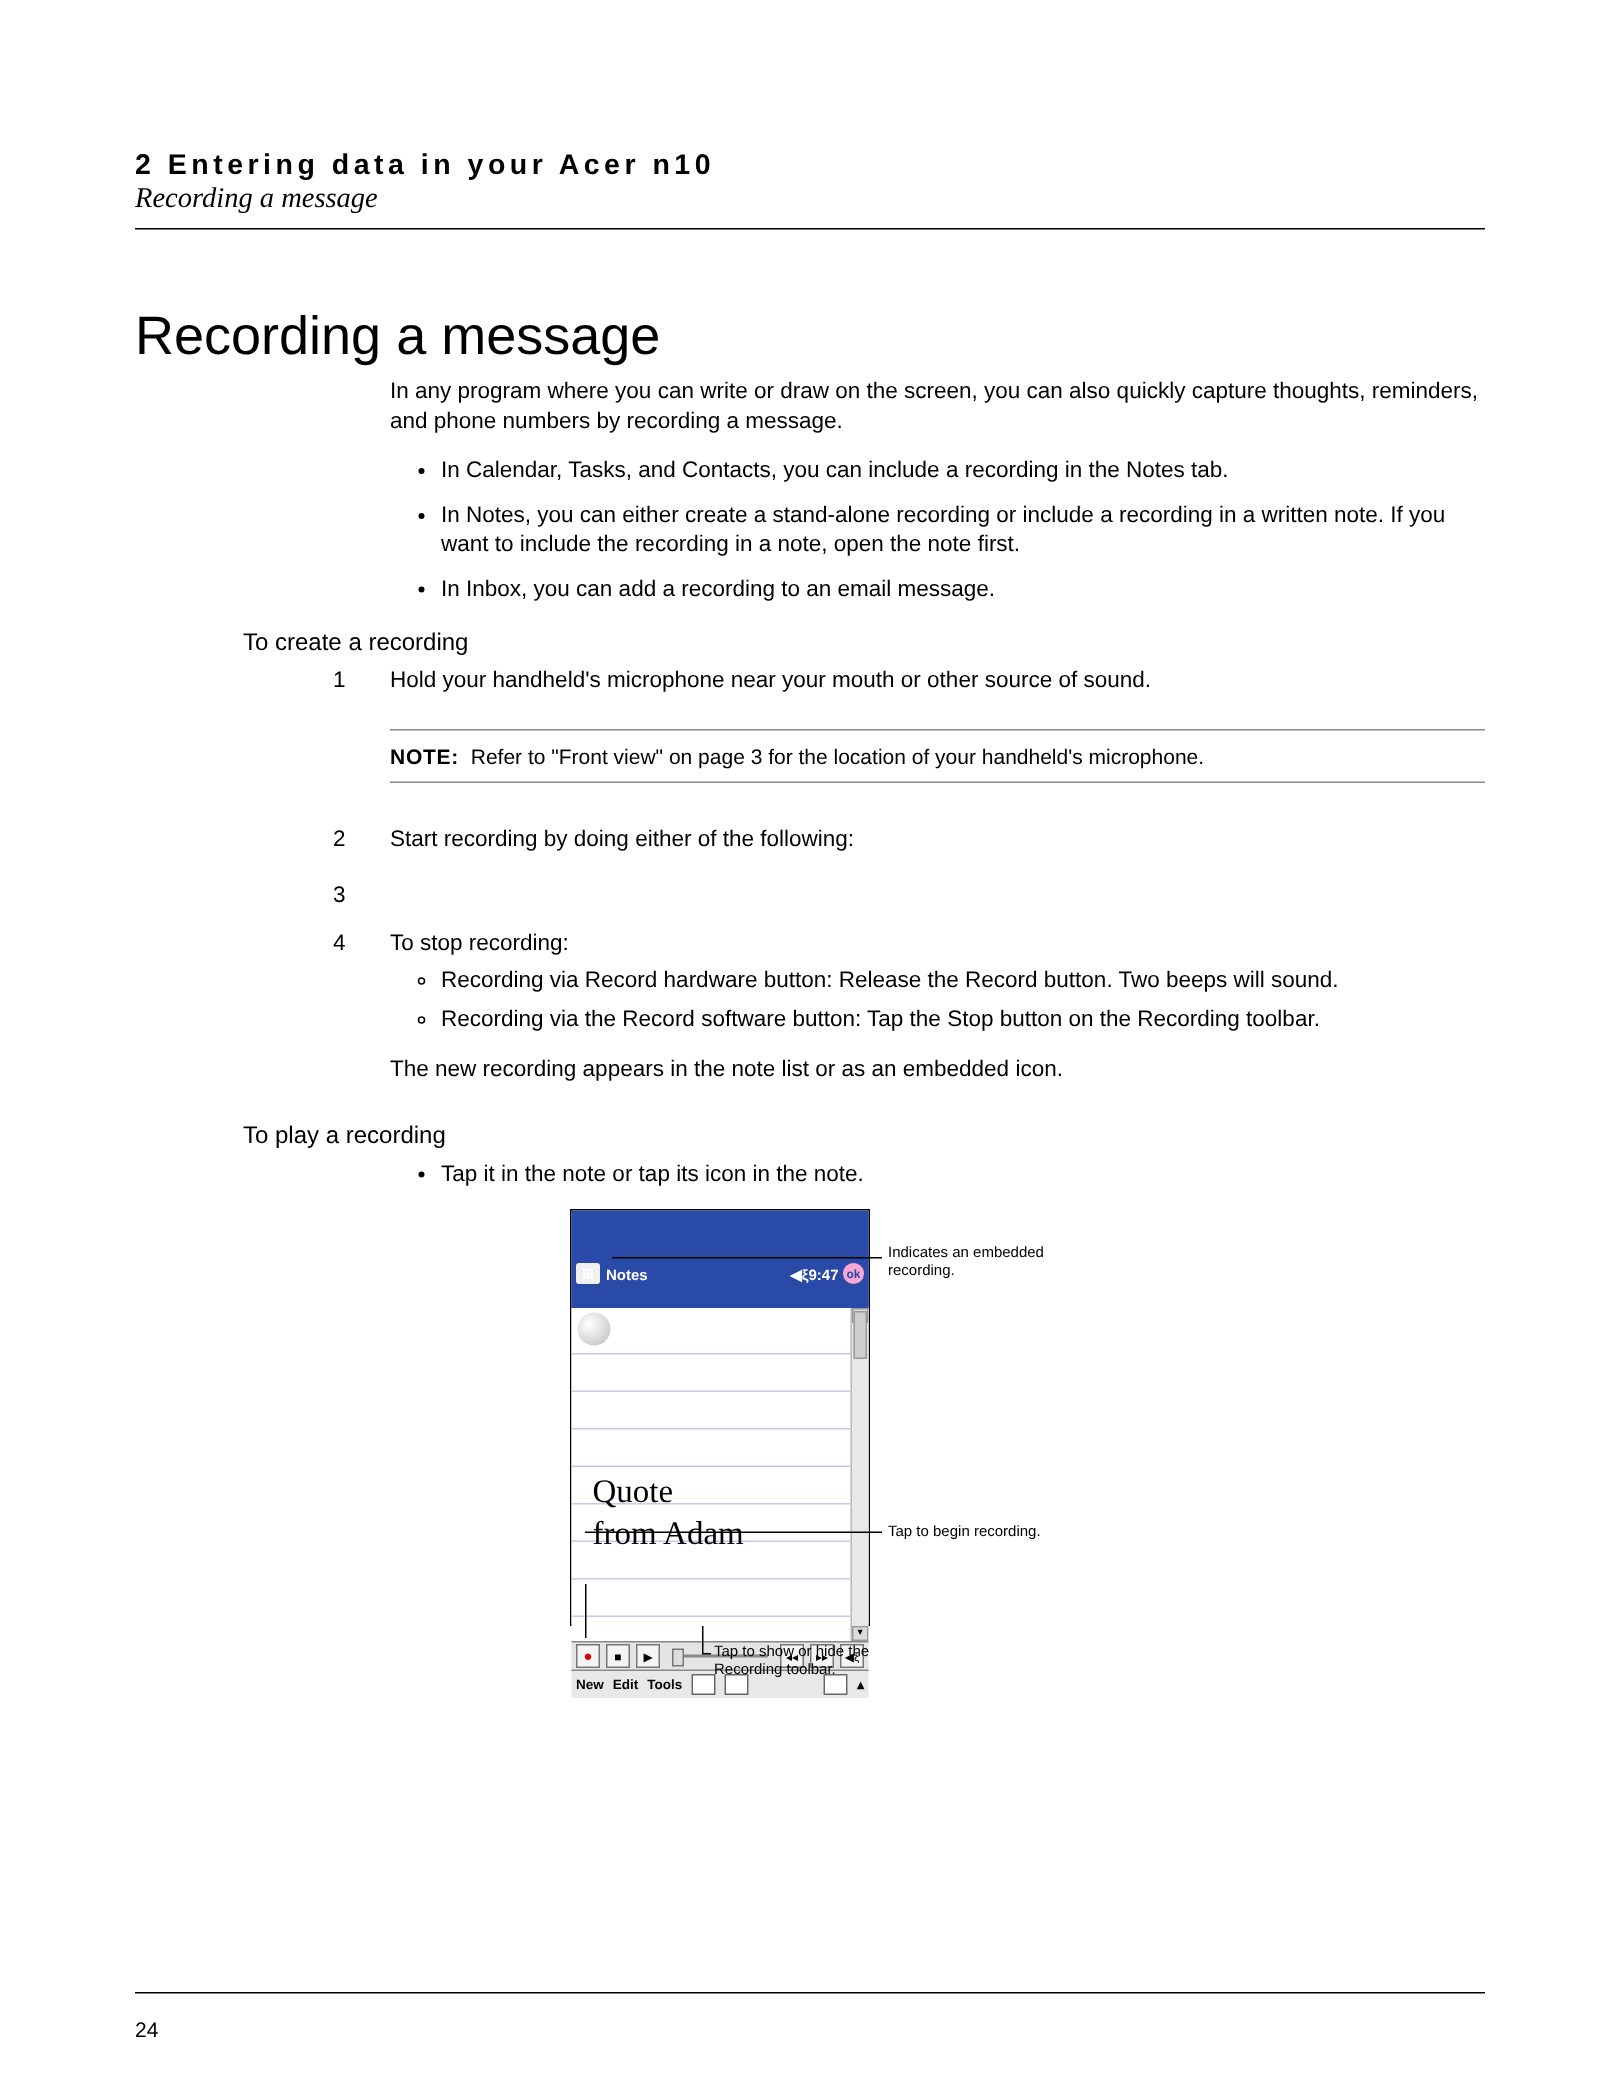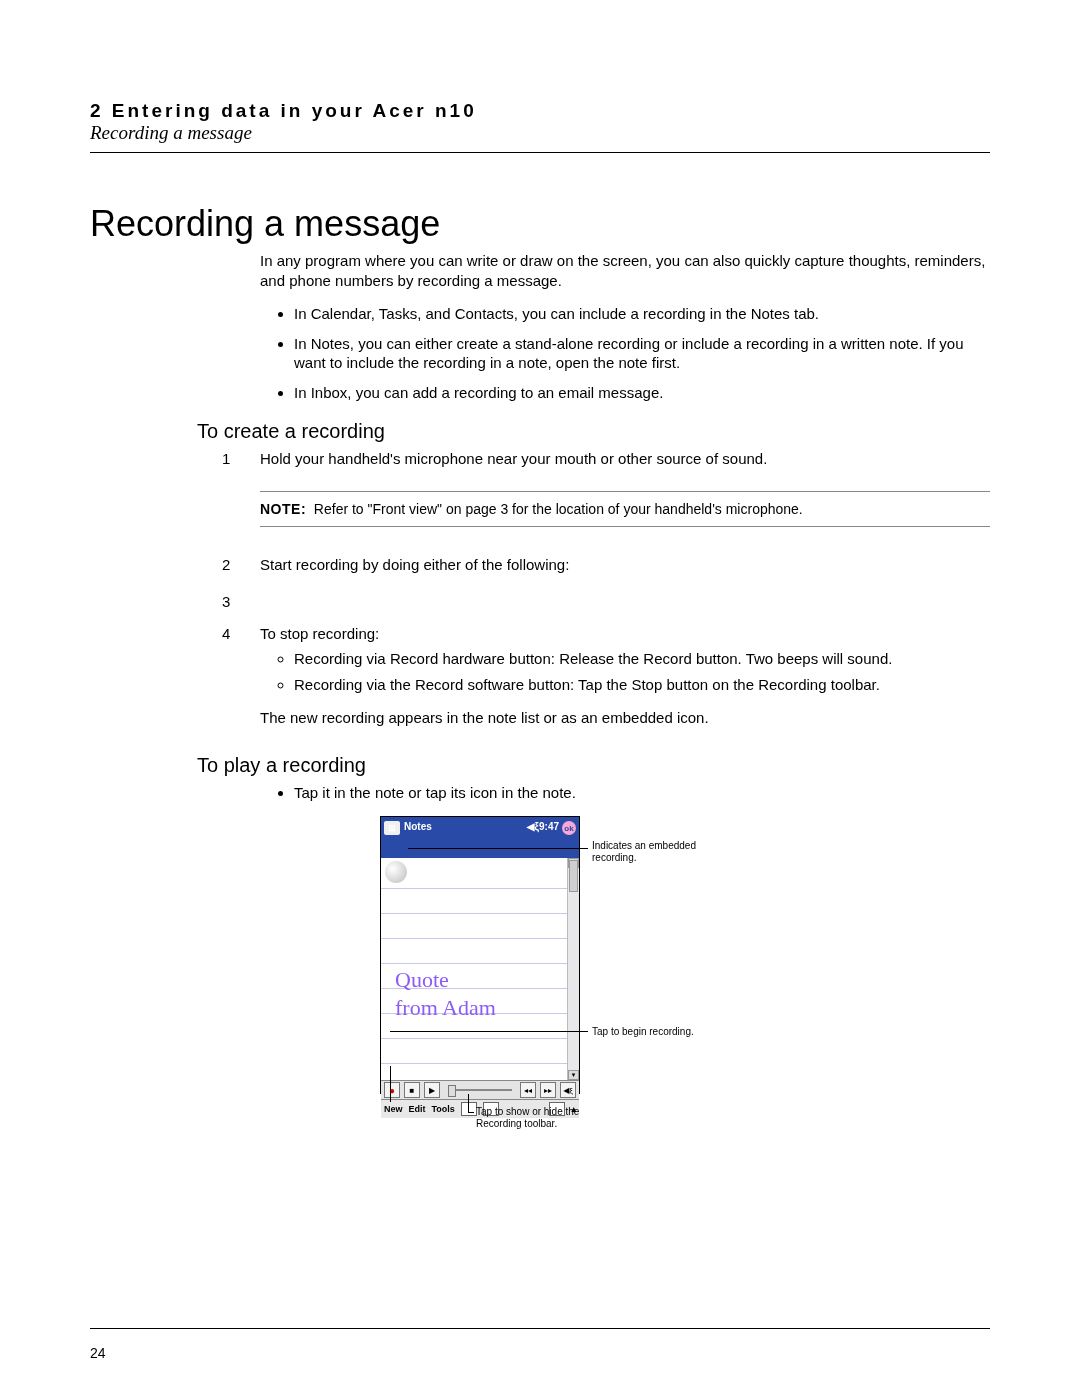--- a/index.html
+++ b/index.html
@@ -1,48 +1,48 @@
 <!DOCTYPE html>
 <html><head>
 <meta charset="utf-8">
 <style>
 html,body{margin:0;padding:0;background:#fff;font-family:"Segoe UI",Arial,sans-serif;color:#000}
 .page{width:1080px;height:1397px;position:relative;box-sizing:border-box;padding:100px 90px 50px 90px}
 .hdr-chapter{font-size:19px;font-weight:600;letter-spacing:3px;margin:0}
 .hdr-section{font-size:19px;font-style:italic;font-family:Georgia,serif;margin:0 0 8px 0}
 .hdr-rule{border:none;border-top:1px solid #000;margin:0 0 50px 0}
 h1.title{font-size:36px;font-weight:300;font-family:"Segoe UI Light","Segoe UI",Arial,sans-serif;margin:0 0 6px 0}
-h2.sub{font-size:20px;font-weight:300;font-family:"Segoe UI Light","Segoe UI",Arial,sans-serif;margin:18px 0 6px 107px}
+h2.sub{font-size:16px;font-weight:300;font-family:"Segoe UI Light","Segoe UI",Arial,sans-serif;margin:18px 0 6px 72px}
 .body{margin-left:170px;font-size:15px;line-height:1.3}
 .para{margin:0 0 14px 0}
 ul.bul{margin:0 0 14px 0;padding-left:34px}
 ul.bul li{margin:0 0 10px 0}
 ul.bul.tight li{margin:0 0 6px 0}
 ol.steps{margin:0;padding:0;list-style:none;font-size:15px;line-height:1.3}
 ol.steps>li{display:flex;margin:0 0 12px 0}
 ol.steps>li>.num{width:38px;flex:0 0 38px;margin-left:132px}
 ol.steps>li>.step-body{flex:1}
 .note{border-top:1px solid #888;border-bottom:1px solid #888;padding:8px 0;margin:8px 0 16px 0;font-size:14px}
 .note b{letter-spacing:0.5px}
 .after-steps{margin:0 0 8px 0}
 .figure-wrap{position:relative;margin:14px 0 0 290px;width:560px;height:320px}
 .pda{position:absolute;left:0;top:0;width:198px;height:276px;border:1px solid #000;background:#fff;font-size:10px}
-.pda-titlebar{height:33px;background:#2a4aa8;color:#fff;display:flex;align-items:flex-start;padding:4px 3px;font-weight:600;font-size:10px}
+.pda-titlebar{height:33px;background:#2a4aa8;color:#fff;display:flex;align-items:flex-end;padding:16px 3px;font-weight:600;font-size:10px}
 .pda-titlebar .win{width:16px;height:14px;background:#f0f0f0;border-radius:2px;margin-right:4px;display:flex;align-items:center;justify-content:center}
 .pda-titlebar .flag{font-size:9px}
 .pda-titlebar .spacer{flex:1}
 .pda-titlebar .time{font-weight:600}
 .pda-titlebar .ok{width:14px;height:14px;border-radius:50%;background:#f9a8d4;color:#2a4aa8;display:flex;align-items:center;justify-content:center;font-size:8px;font-weight:700;margin-left:3px}
 .pda-canvas{position:relative;height:222px;background:#fff;overflow:hidden}
 .ruled{position:absolute;left:0;right:12px;height:1px;background:#c8c8e8}
 .vscroll{position:absolute;right:0;top:0;width:11px;height:100%;background:#e8e8e8;border-left:1px solid #bbb}
 .vscroll .thumb{position:absolute;left:1px;right:1px;top:2px;height:30px;background:#cfcfcf;border:1px solid #999}
 .vscroll .btn{position:absolute;left:0;right:0;height:10px;background:#dcdcdc;border:1px solid #999;box-sizing:border-box;font-size:7px;text-align:center;line-height:8px}
 .speaker{position:absolute;left:4px;top:3px;width:22px;height:22px;border-radius:50%;background:radial-gradient(circle at 35% 35%,#fff,#bcbcbc)}
-.handw{position:absolute;left:14px;font-family:"Comic Sans MS","Segoe Script",cursive;font-size:22px;color:#8b5cf6;line-height:1.1}
+.handw{position:absolute;left:14px;font-family:"Comic Sans MS","Segoe Script",cursive;font-size:22px;color:#000000;line-height:1.1}
 .rec-toolbar{height:18px;background:#e4e4e4;border-top:1px solid #888;display:flex;align-items:center;padding:0 3px;gap:4px}
 .tbtn{width:14px;height:14px;border:1px solid #777;background:#f4f4f4;display:flex;align-items:center;justify-content:center;font-size:8px}
 .rec-dot{color:#d00;font-size:10px}
 .slider{flex:1;height:2px;background:#888;position:relative;margin:0 4px}
 .slider .knob{position:absolute;left:0;top:-4px;width:6px;height:10px;background:#ddd;border:1px solid #777}
 .bot-toolbar{height:18px;background:#e8e8e8;border-top:1px solid #888;display:flex;align-items:center;padding:0 3px;font-size:9px;font-weight:700;gap:6px}
 .bot-toolbar .ico{width:14px;height:12px;border:1px solid #666;background:#fff}
 .bot-toolbar .spacer{flex:1}
 .callout{position:absolute;font-family:Arial,sans-serif;font-size:10px;color:#000;line-height:1.2}
 .lead{position:absolute;background:#000;height:1px}

